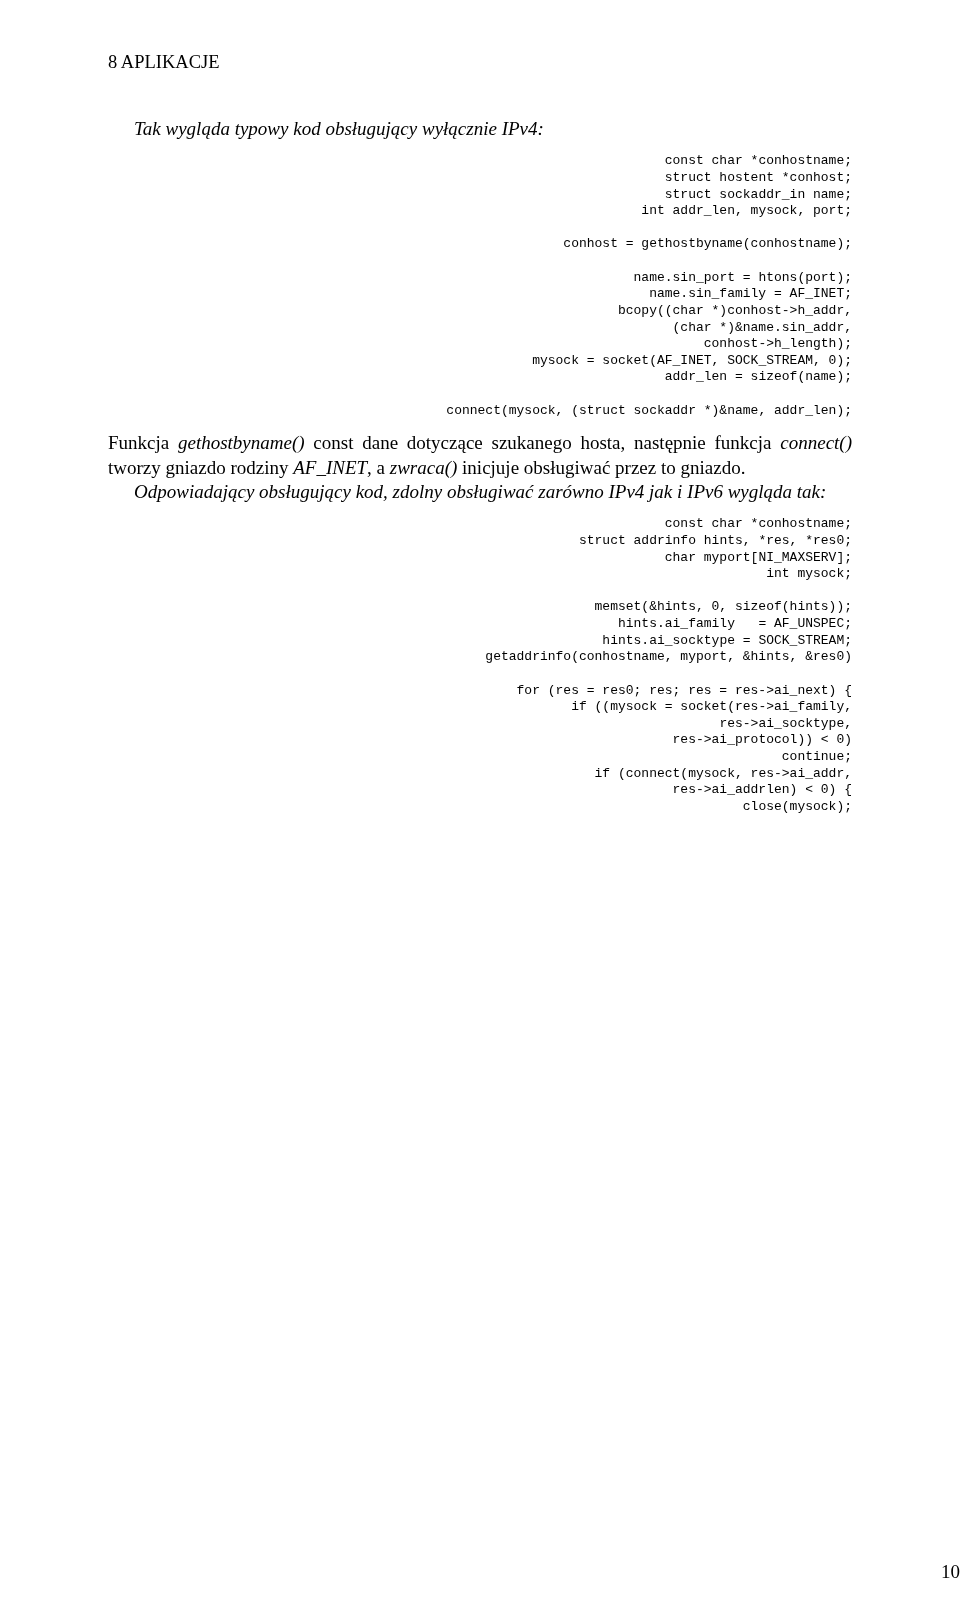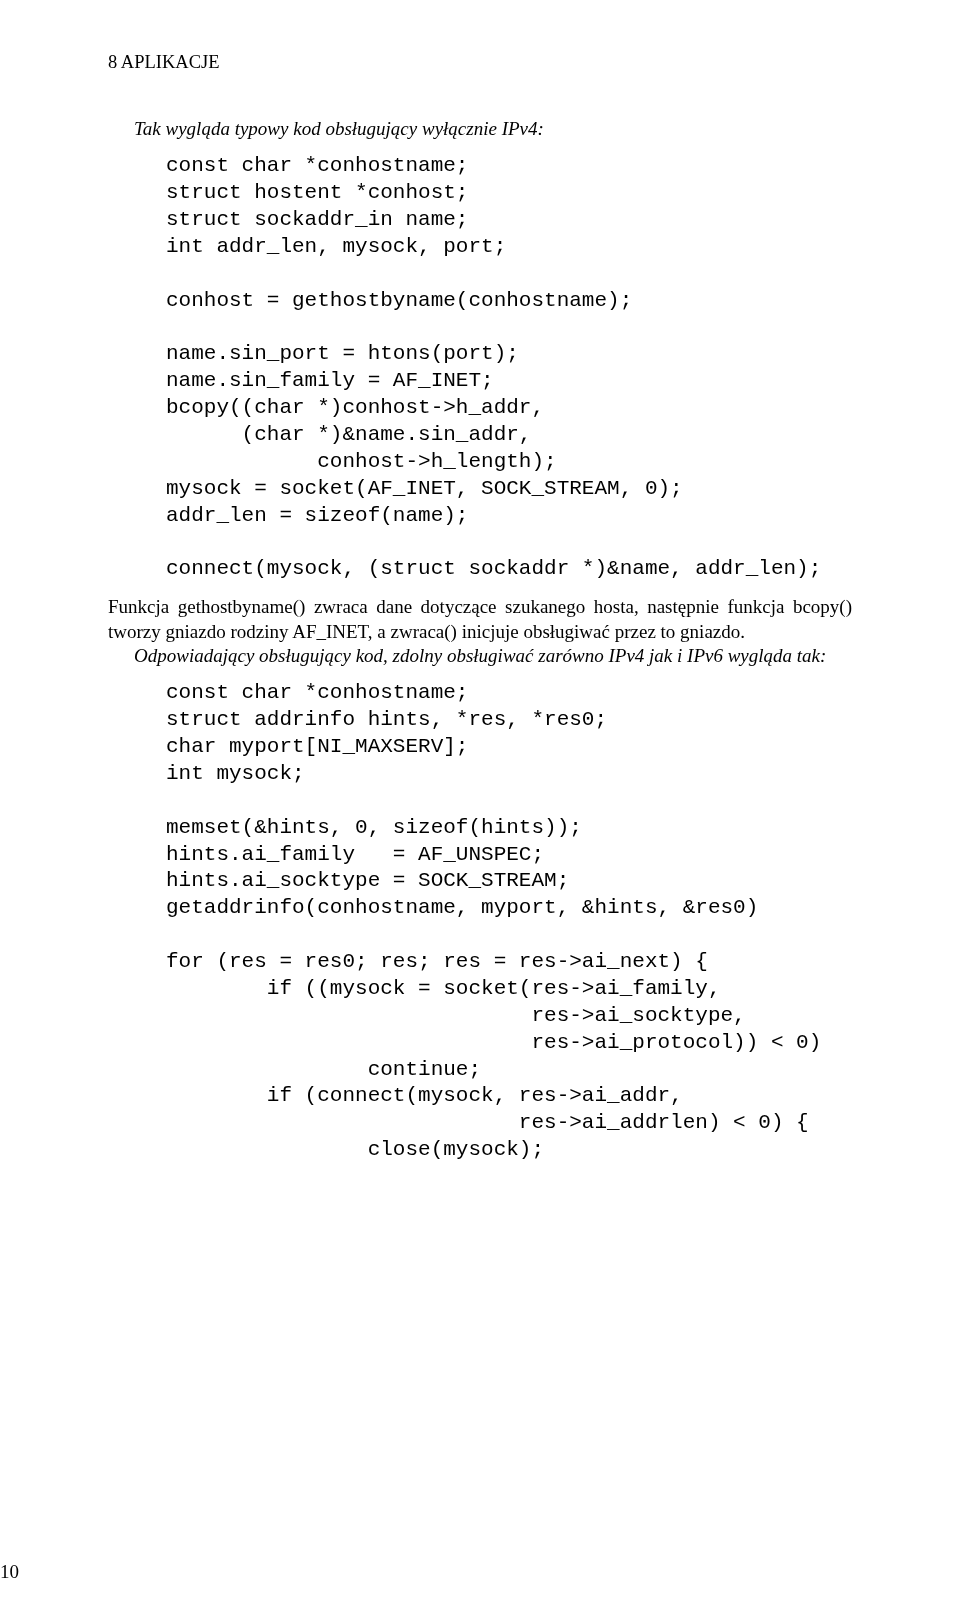--- a/index.html
+++ b/index.html
@@ -29,32 +29,33 @@
   }
   .body-text p {
     margin: 0;
   }
   .body-text .indent {
     text-indent: 26px;
     font-style: italic;
   }
   .code-block {
     font-family: "Courier New", Courier, monospace;
-    font-size: 21px;
+    font-size: 13px;
     line-height: 1.28;
     white-space: pre;
     margin: 12px 0 12px 58px;
+    text-align: right;
   }
-  .italic { }
+  .italic { font-style: italic; }
   .page-number {
     position: absolute;
     bottom: 34px;
     left: 0;
     width: 960px;
-    text-align: left;
+    text-align: right;
     font-size: 19px;
   }
 </style>
 </head>
 <body>
 
 <div class="page">
 
   <div class="running-head">8  APLIKACJE</div>
 
@@ -73,21 +74,21 @@
 name.sin_family = AF_INET;
 bcopy((char *)conhost-&gt;h_addr,
       (char *)&amp;name.sin_addr,
             conhost-&gt;h_length);
 mysock = socket(AF_INET, SOCK_STREAM, 0);
 addr_len = sizeof(name);
 
 connect(mysock, (struct sockaddr *)&amp;name, addr_len);</div>
 
   <div class="body-text">
-    <p><span>Funkcja </span><span class="italic">gethostbyname()</span><span> zwraca dane dotyczące szukanego hosta, następnie funkcja </span><span class="italic">bcopy()</span><span> tworzy gniazdo rodziny </span><span class="italic">AF_INET</span><span>, a </span><span class="italic">zwraca()</span><span> inicjuje obsługiwać przez to gniazdo.</span></p>
+    <p><span>Funkcja </span><span class="italic">gethostbyname()</span><span> const dane dotyczące szukanego hosta, następnie funkcja </span><span class="italic">connect()</span><span> tworzy gniazdo rodziny </span><span class="italic">AF_INET</span><span>, a </span><span class="italic">zwraca()</span><span> inicjuje obsługiwać przez to gniazdo.</span></p>
     <p class="indent">Odpowiadający obsługujący kod, zdolny obsługiwać zarówno IPv4 jak i IPv6 wygląda tak:</p>
   </div>
 
   <div class="code-block">const char *conhostname;
 struct addrinfo hints, *res, *res0;
 char myport[NI_MAXSERV];
 int mysock;
 
 memset(&amp;hints, 0, sizeof(hints));
 hints.ai_family   = AF_UNSPEC;

